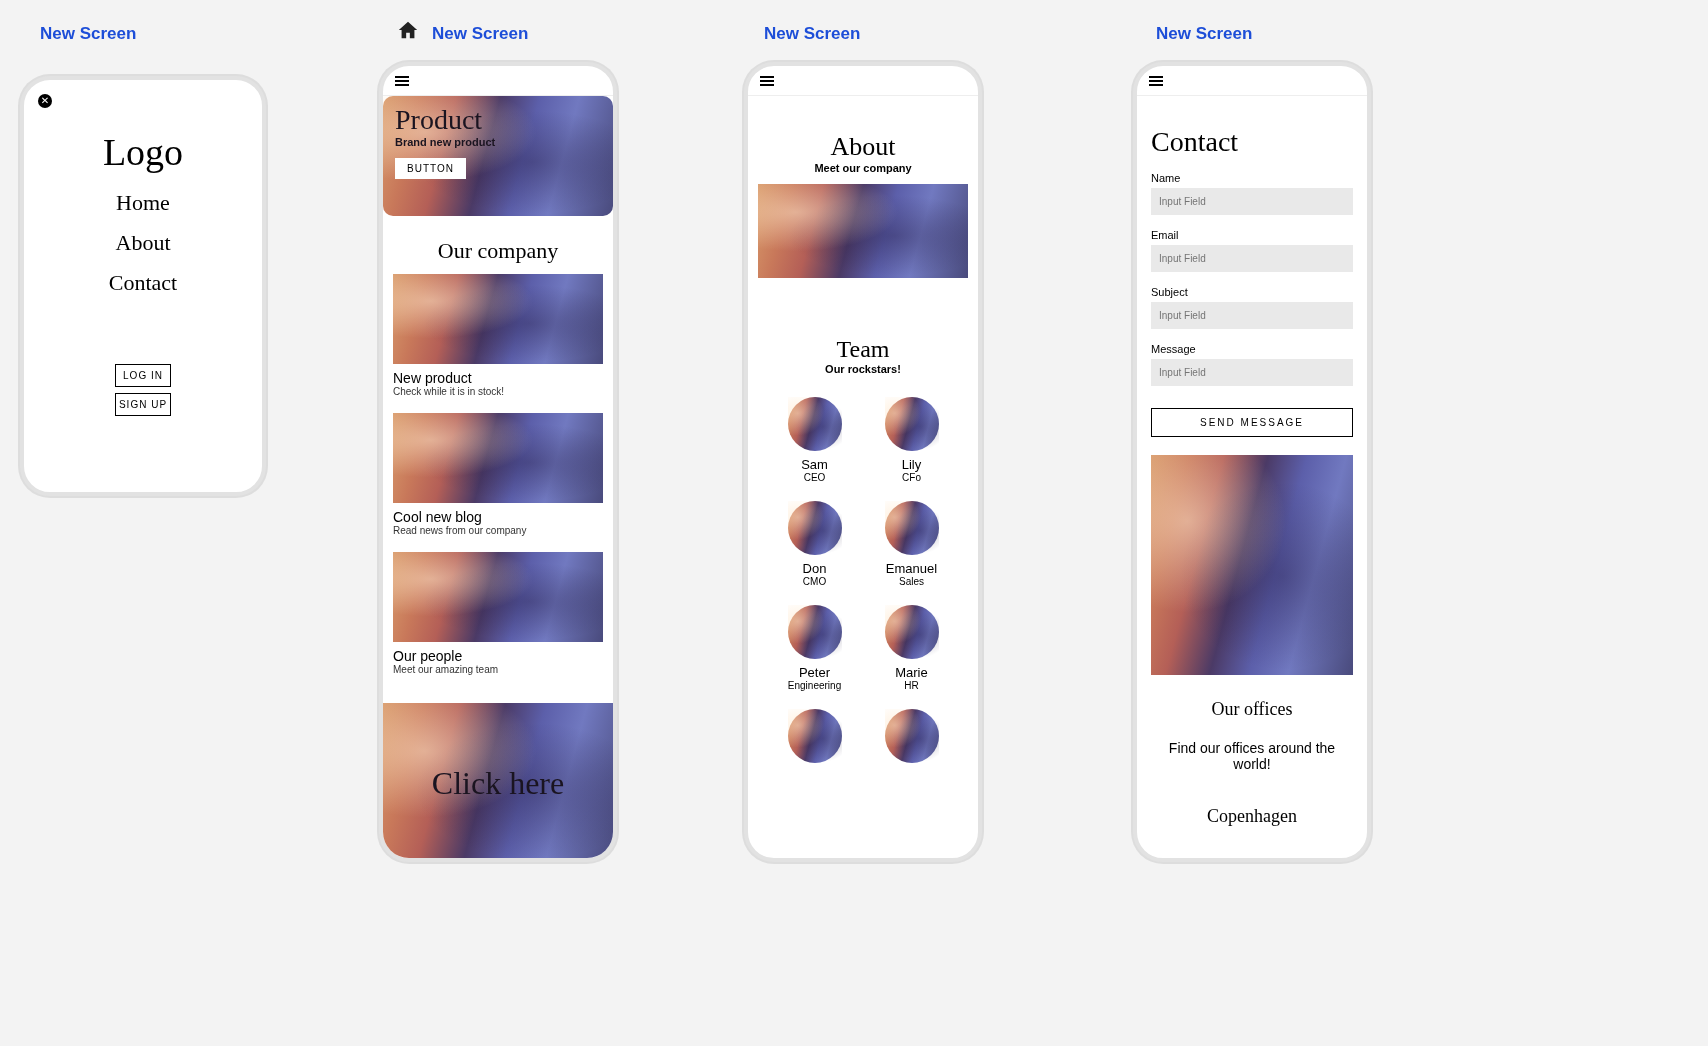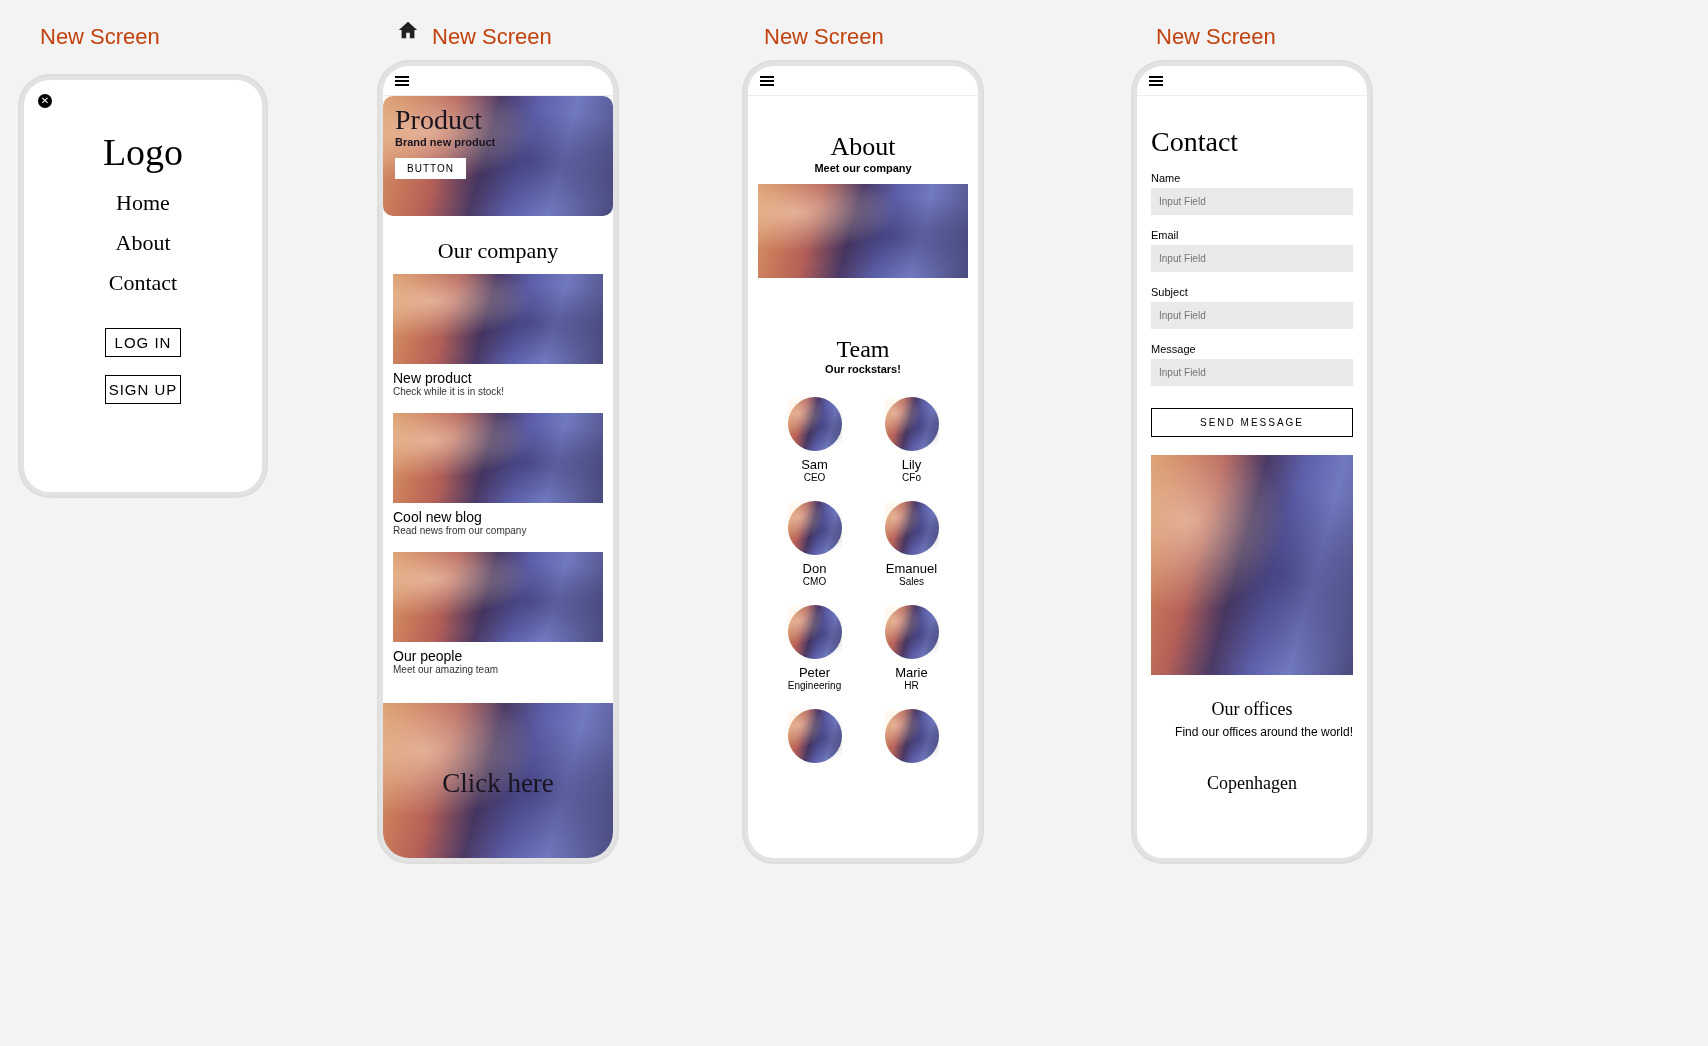--- a/index.html
+++ b/index.html
@@ -6,22 +6,23 @@
   body {
     background: #f3f3f3;
     font-family: -apple-system, Helvetica, Arial, sans-serif;
     width: 1708px;
     height: 1046px;
     overflow: hidden;
     position: relative;
   }
   .screen-label {
     position: absolute;
-    font-size: 22px;
-    color: #c2410c;
+    font-size: 17px;
+    color: #1d4ed8;
+    font-weight: bold;
   }
   .home-icon {
     position: absolute;
     left: 397px;
     top: 19px;
     width: 22px;
     height: 22px;
   }
   .phone {
     position: absolute;
@@ -63,24 +64,24 @@
     cursor: pointer;
   }
   #phone1 .auth {
     position: absolute;
     bottom: 70px;
     left: 0; right: 0;
     text-align: center;
   }
   #phone1 .btn {
     display: block;
-    width: 76px;
-    margin: 18px auto;
+    width: 56px;
+    margin: 6px auto;
     border: 1px solid #000;
-    font-size: 15px;
+    font-size: 10px;
     letter-spacing: 1px;
     padding: 5px 0;
     background: #fff;
     cursor: pointer;
   }
 
   
   .canyon {
     background:
       linear-gradient(105deg,
@@ -140,21 +141,21 @@
   #phone2 .card h4 { font-size:14px; margin-top:6px; font-weight:500; }
   #phone2 .card p { font-size:10px; color:#333; }
   #phone2 .cta {
     margin: 28px 0 0;
     height: 160px;
     position:relative;
   }
   #phone2 .cta h3 {
     position:absolute; inset:0;
     display:flex; align-items:center; justify-content:center;
-    font-family: Georgia, serif; font-size:27px; font-weight:400;
+    font-family: Georgia, serif; font-size:32px; font-weight:400;
     color:#1a1420; z-index:2;
   }
 
   
   #phone3 { left: 744px; top: 62px; width: 238px; height: 800px; }
   #phone3 .about-head { text-align:center; margin-top: 36px; }
   #phone3 .about-head h2 { font-family: Georgia, serif; font-size:26px; font-weight:400; }
   #phone3 .about-head p { font-size:11px; font-weight:700; }
   #phone3 .about-img { height: 94px; margin: 10px 10px 0; }
   #phone3 .team-head { text-align:center; margin-top: 58px; }
@@ -195,21 +196,21 @@
     letter-spacing:2px; padding:8px 0;
     margin: 8px 0 18px;
     cursor:pointer;
   }
   #phone4 .contact-img { height: 220px; margin: 0 0 24px; }
   #phone4 .offices { text-align:center; }
   #phone4 .offices h3 {
     font-family: Georgia, serif;
     font-size:18px; font-weight:400;
   }
-  #phone4 .offices p { font-size:12px; margin-top:5px;text-align:right; }
+  #phone4 .offices p { font-size:14px; margin-top:20px; }
   #phone4 .city {
     font-family: Georgia, serif;
     font-size:18px; text-align:center;
     margin-top: 34px;
   }
 </style>
 </head>
 <body>
 
 <div class="screen-label" style="left:40px; top:24px;">New Screen</div>

